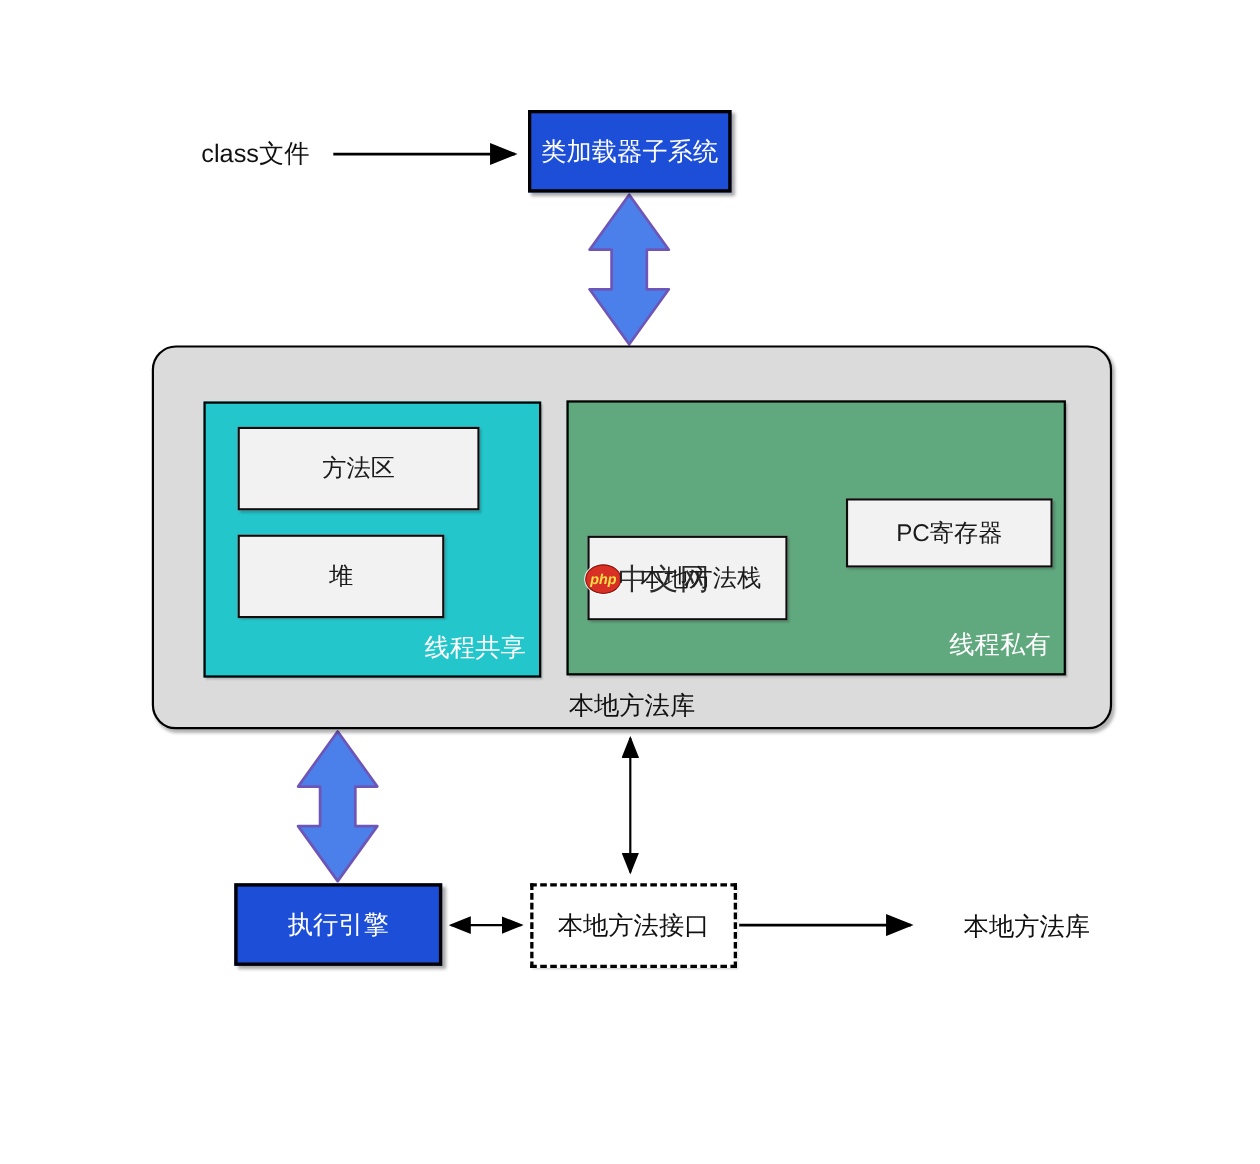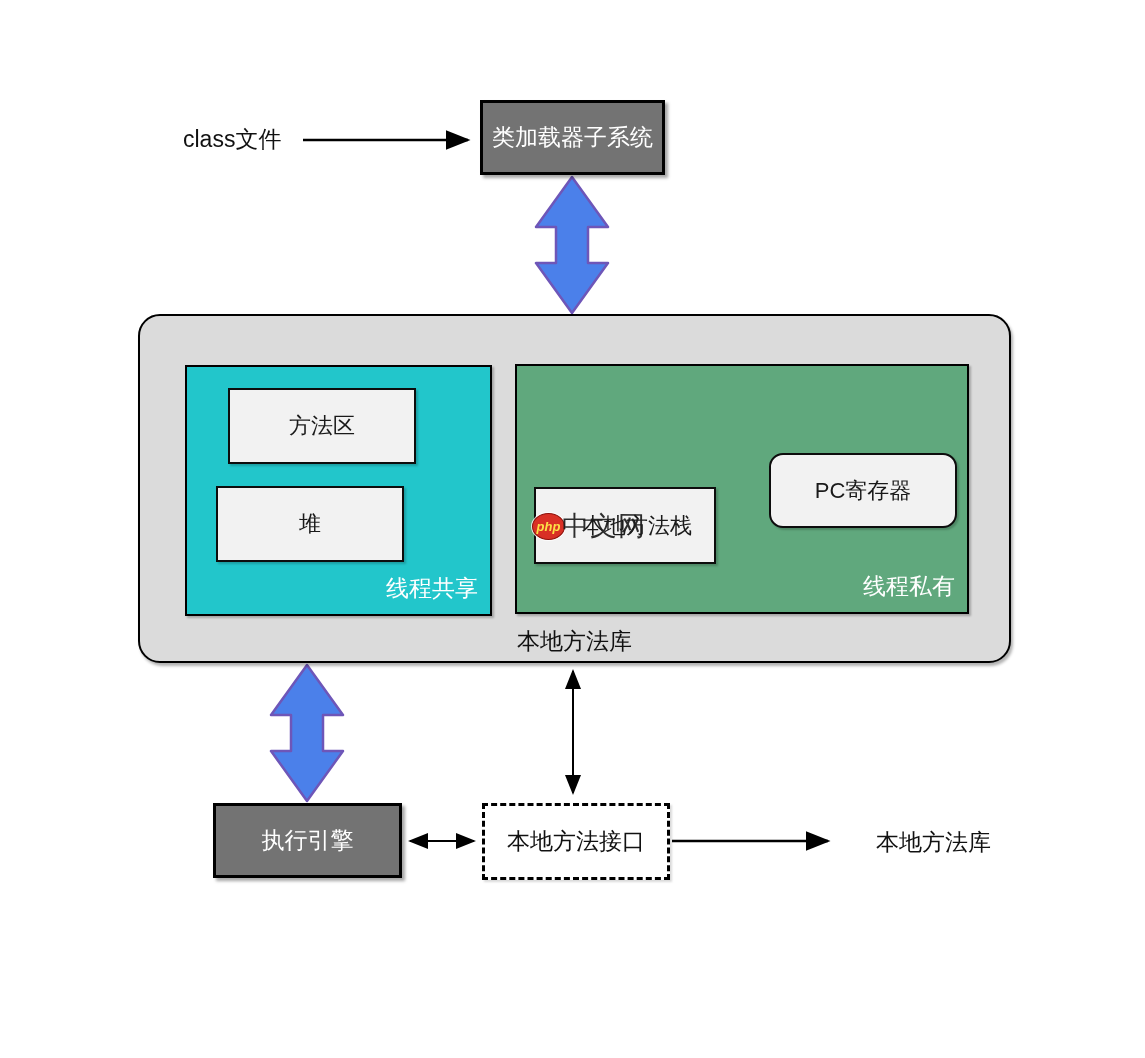--- a/index.html
+++ b/index.html
@@ -4,21 +4,21 @@
 <style>
   html,body{margin:0;padding:0;background:#fff;}
   #canvas{
     position:relative;width:1145px;height:1058px;background:#ffffff;
     font-family:"Liberation Sans","DejaVu Sans",sans-serif;overflow:hidden;
   }
   .abs{position:absolute;}
   #arrow-layer{position:absolute;left:0;top:0;z-index:0;}
   .node-label{color:#111;font-size:23px;line-height:1.2;white-space:nowrap;}
   .blue-box{
-    background:#737373;border:3px solid #000;box-sizing:border-box;
+    background:#1d4ed8;border:3px solid #000;box-sizing:border-box;
     box-shadow:3px 3px 3px rgba(0,0,0,0.35);
     display:flex;align-items:center;justify-content:center;
     color:#fff;font-size:23px;z-index:1;
   }
   .runtime-area{
     background:#dbdbdb;border:2.5px solid #000;border-radius:22px;box-sizing:border-box;
     box-shadow:2px 3px 3px rgba(0,0,0,0.3);z-index:1;
   }
   .region{
     position:absolute;border:2.5px solid #000;box-sizing:border-box;
@@ -82,28 +82,28 @@
     <line x1="672" y1="841" x2="828" y2="841" stroke="#000" stroke-width="2.5" marker-end="url(#ah)"></line>
   </svg>
 
   <div class="abs node-label" style="left:183px;top:126px;">class文件</div>
 
   <div class="abs blue-box" style="left:480px;top:100px;width:185px;height:75px;">类加载器子系统</div>
 
   <div class="abs runtime-area" style="left:138px;top:314px;width:873px;height:349px;">
 
     <div class="region region-teal" style="left:45px;top:49px;width:307px;height:251px;">
-      <div class="inner-box" style="left:41px;top:21px;width:188px;height:76px;">方法区</div>
+      <div class="inner-box" style="left:29px;top:21px;width:220px;height:76px;">方法区</div>
       <div class="inner-box" style="left:29px;top:119px;width:188px;height:76px;">堆</div>
       <div class="region-label">线程共享</div>
     </div>
 
     <div class="region region-green" style="left:375px;top:48px;width:454px;height:250px;">
       <div class="inner-box" style="left:17px;top:121px;width:182px;height:77px;padding-left:24px;">本地方法栈</div>
-      <div class="inner-box" style="left:252px;top:87px;width:188px;height:75px;border-radius:14px;">PC寄存器</div>
+      <div class="inner-box" style="left:252px;top:87px;width:188px;height:63px;">PC寄存器</div>
       <div class="region-label">线程私有</div>
     </div>
 
     <div class="area-label">本地方法库</div>
   </div>
 
   <div class="watermark" style="left:532px;top:508px;">
     <div class="php-oval">php</div>
     <div class="wm-text">中文网</div>
   </div>

